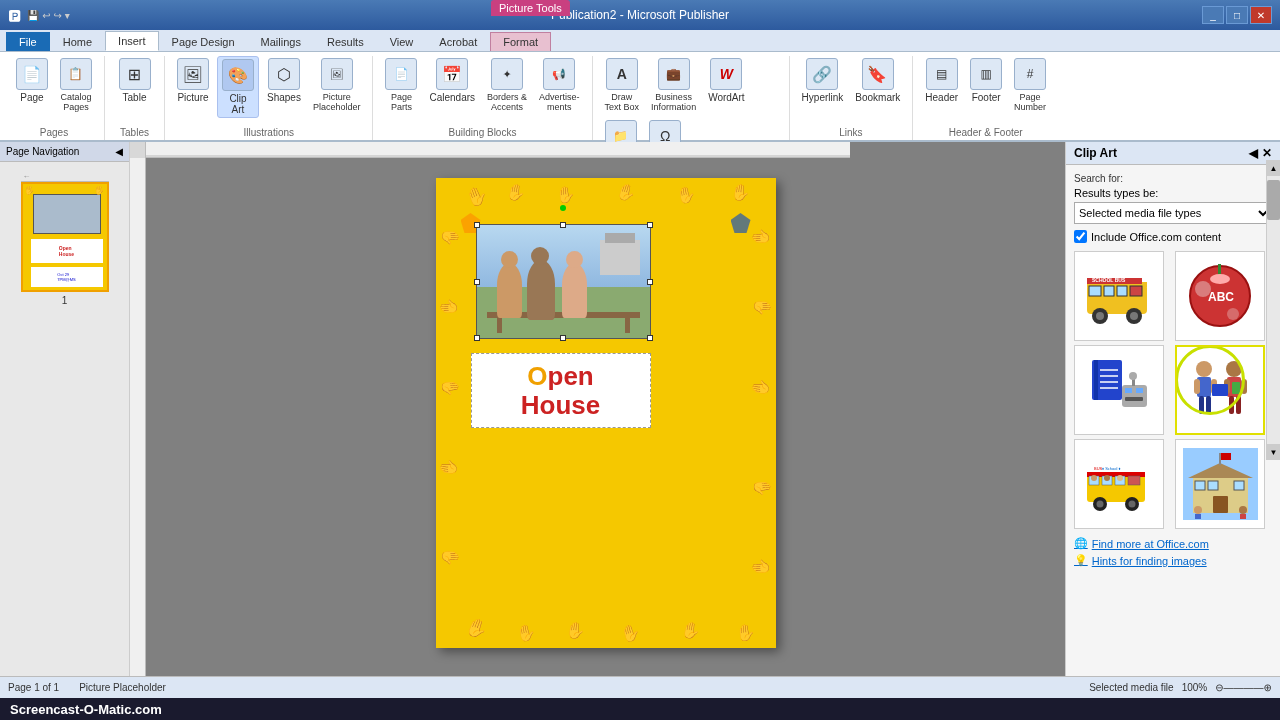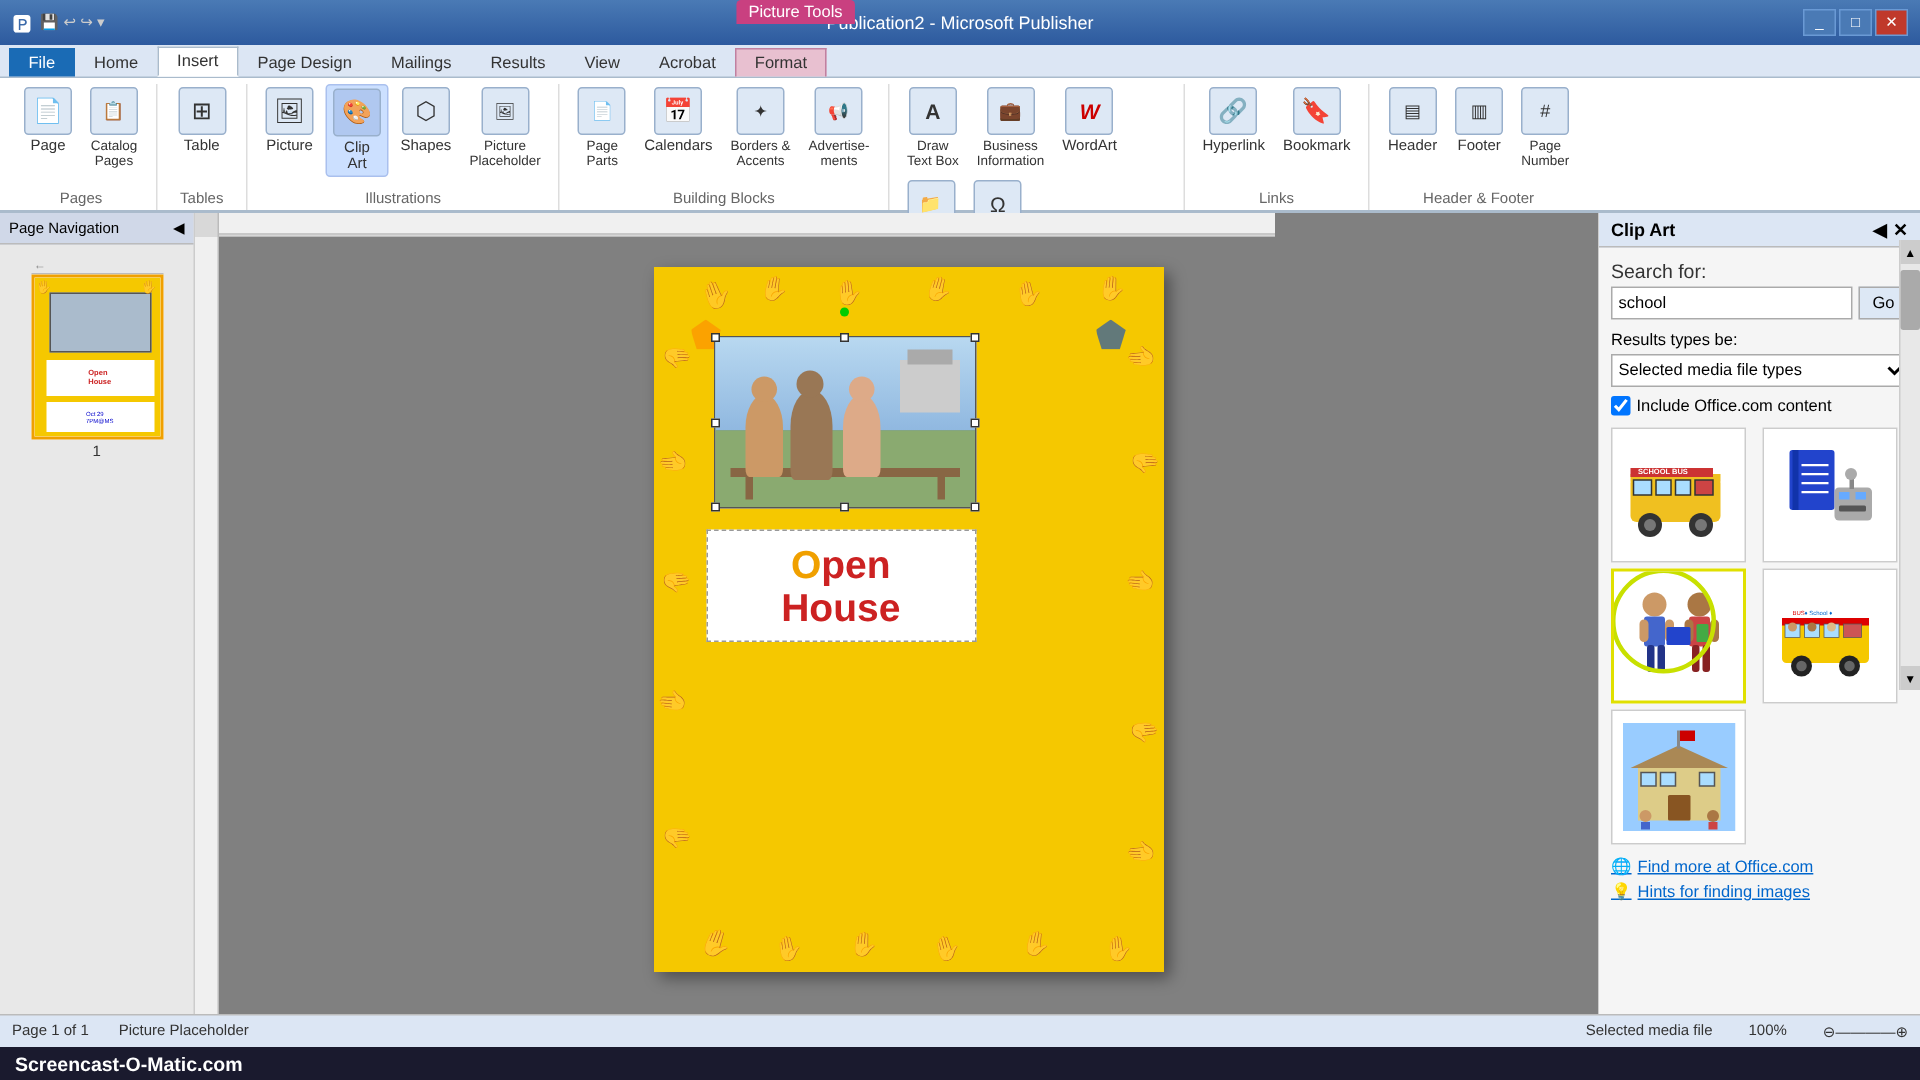--- a/index.html
+++ b/index.html
@@ -197,21 +197,21 @@
       padding: 4px 8px;
       background: #dce6f4;
       border-bottom: 1px solid #bbb;
       display: flex;
       align-items: center;
       justify-content: space-between;
       font-size: 12px;
       font-weight: 600;
     }
     #clip-art-body { padding: 8px; flex: 1; overflow: hidden; }
-    .ca-label { font-size: 13px; margin-bottom: 3px; color: #333; }
+    .ca-label { font-size: 10px; margin-bottom: 3px; color: #333; }
     .ca-search-row { display: flex; gap: 4px; margin-bottom: 8px; }
     .ca-search-input {
       flex: 1;
       height: 22px;
       border: 1px solid #aaa;
       padding: 0 4px;
       font-size: 11px;
     }
     .ca-go-btn {
       padding: 0 8px;
@@ -641,24 +641,20 @@
     <div id="clip-art-header">
       <span>Clip Art</span>
       <div style="display:flex; gap:4px;">
         <span style="cursor:pointer;">◀</span>
         <span style="cursor:pointer;">✕</span>
       </div>
     </div>
     <div id="clip-art-body">
 
       <div class="ca-label">Search for:</div>
-      <div class="ca-search-row">
-        <input class="ca-search-input" value="school" style="">
-        <button class="ca-go-btn">Go</button>
-      </div>
 
       <div class="ca-results-label">Results types be:</div>
       <div class="ca-select-row">
         <select class="ca-select">
           <option>Selected media file types</option>
           <option>All media file types</option>
           <option>Photographs</option>
           <option>Clip Art</option>
           <option>Videos</option>
         </select>
@@ -681,20 +677,30 @@
             <rect x="48" y="22" width="12" height="10" fill="#cc4444" stroke="#333" stroke-width="1"></rect>
             <circle cx="18" cy="52" r="8" fill="#333"></circle>
             <circle cx="18" cy="52" r="4" fill="#777"></circle>
             <circle cx="52" cy="52" r="8" fill="#333"></circle>
             <circle cx="52" cy="52" r="4" fill="#777"></circle>
             <rect x="5" y="14" width="55" height="6" fill="#cc3333"></rect>
             <text x="10" y="18" font-size="5" fill="white" font-weight="bold">SCHOOL BUS</text>
           </svg>
         </div>
 
+        <div class="ca-item">
+          <svg width="75" height="75" viewBox="0 0 75 75">
+            <circle cx="37" cy="37" r="30" fill="#cc3333" stroke="#991111" stroke-width="2"></circle>
+            <ellipse cx="37" cy="20" rx="10" ry="5" fill="#ffaaaa"></ellipse>
+            <circle cx="20" cy="30" r="8" fill="#eeeeee" opacity="0.4"></circle>
+            <circle cx="50" cy="55" r="6" fill="#eeeeee" opacity="0.3"></circle>
+            <text x="25" y="42" font-size="12" fill="white" font-weight="bold">ABC</text>
+            <rect x="35" y="5" width="3" height="10" fill="#338833"></rect>
+          </svg>
+        </div>
 
         <div class="ca-item">
           <svg width="75" height="80" viewBox="0 0 75 80">
 
             <rect x="10" y="10" width="30" height="40" fill="#2244cc" rx="2"></rect>
             <rect x="12" y="10" width="4" height="40" fill="#1133aa"></rect>
             <line x1="18" y1="20" x2="36" y2="20" stroke="white" stroke-width="1.5"></line>
             <line x1="18" y1="26" x2="36" y2="26" stroke="white" stroke-width="1.5"></line>
             <line x1="18" y1="32" x2="36" y2="32" stroke="white" stroke-width="1.5"></line>
             <line x1="18" y1="38" x2="36" y2="38" stroke="white" stroke-width="1.5"></line>
@@ -801,21 +807,21 @@
     </div>
   </div>
 
 </div>
 
 <div id="status-bar">
   <div style="display:flex; gap:20px; align-items:center;">
     <span>Page 1 of 1</span>
     <span>Picture Placeholder</span>
   </div>
-  <div style="display:flex; gap:24px; align-items:center;">
+  <div style="display:flex; gap:8px; align-items:center;">
     <span>Selected media file</span>
     <span>100%</span>
     <span style="cursor:pointer;">⊖————⊕</span>
   </div>
 </div>
 
 <div id="screencast-bar">
   <span id="screencast-text">Screencast-O-Matic.com</span>
 </div>
 

